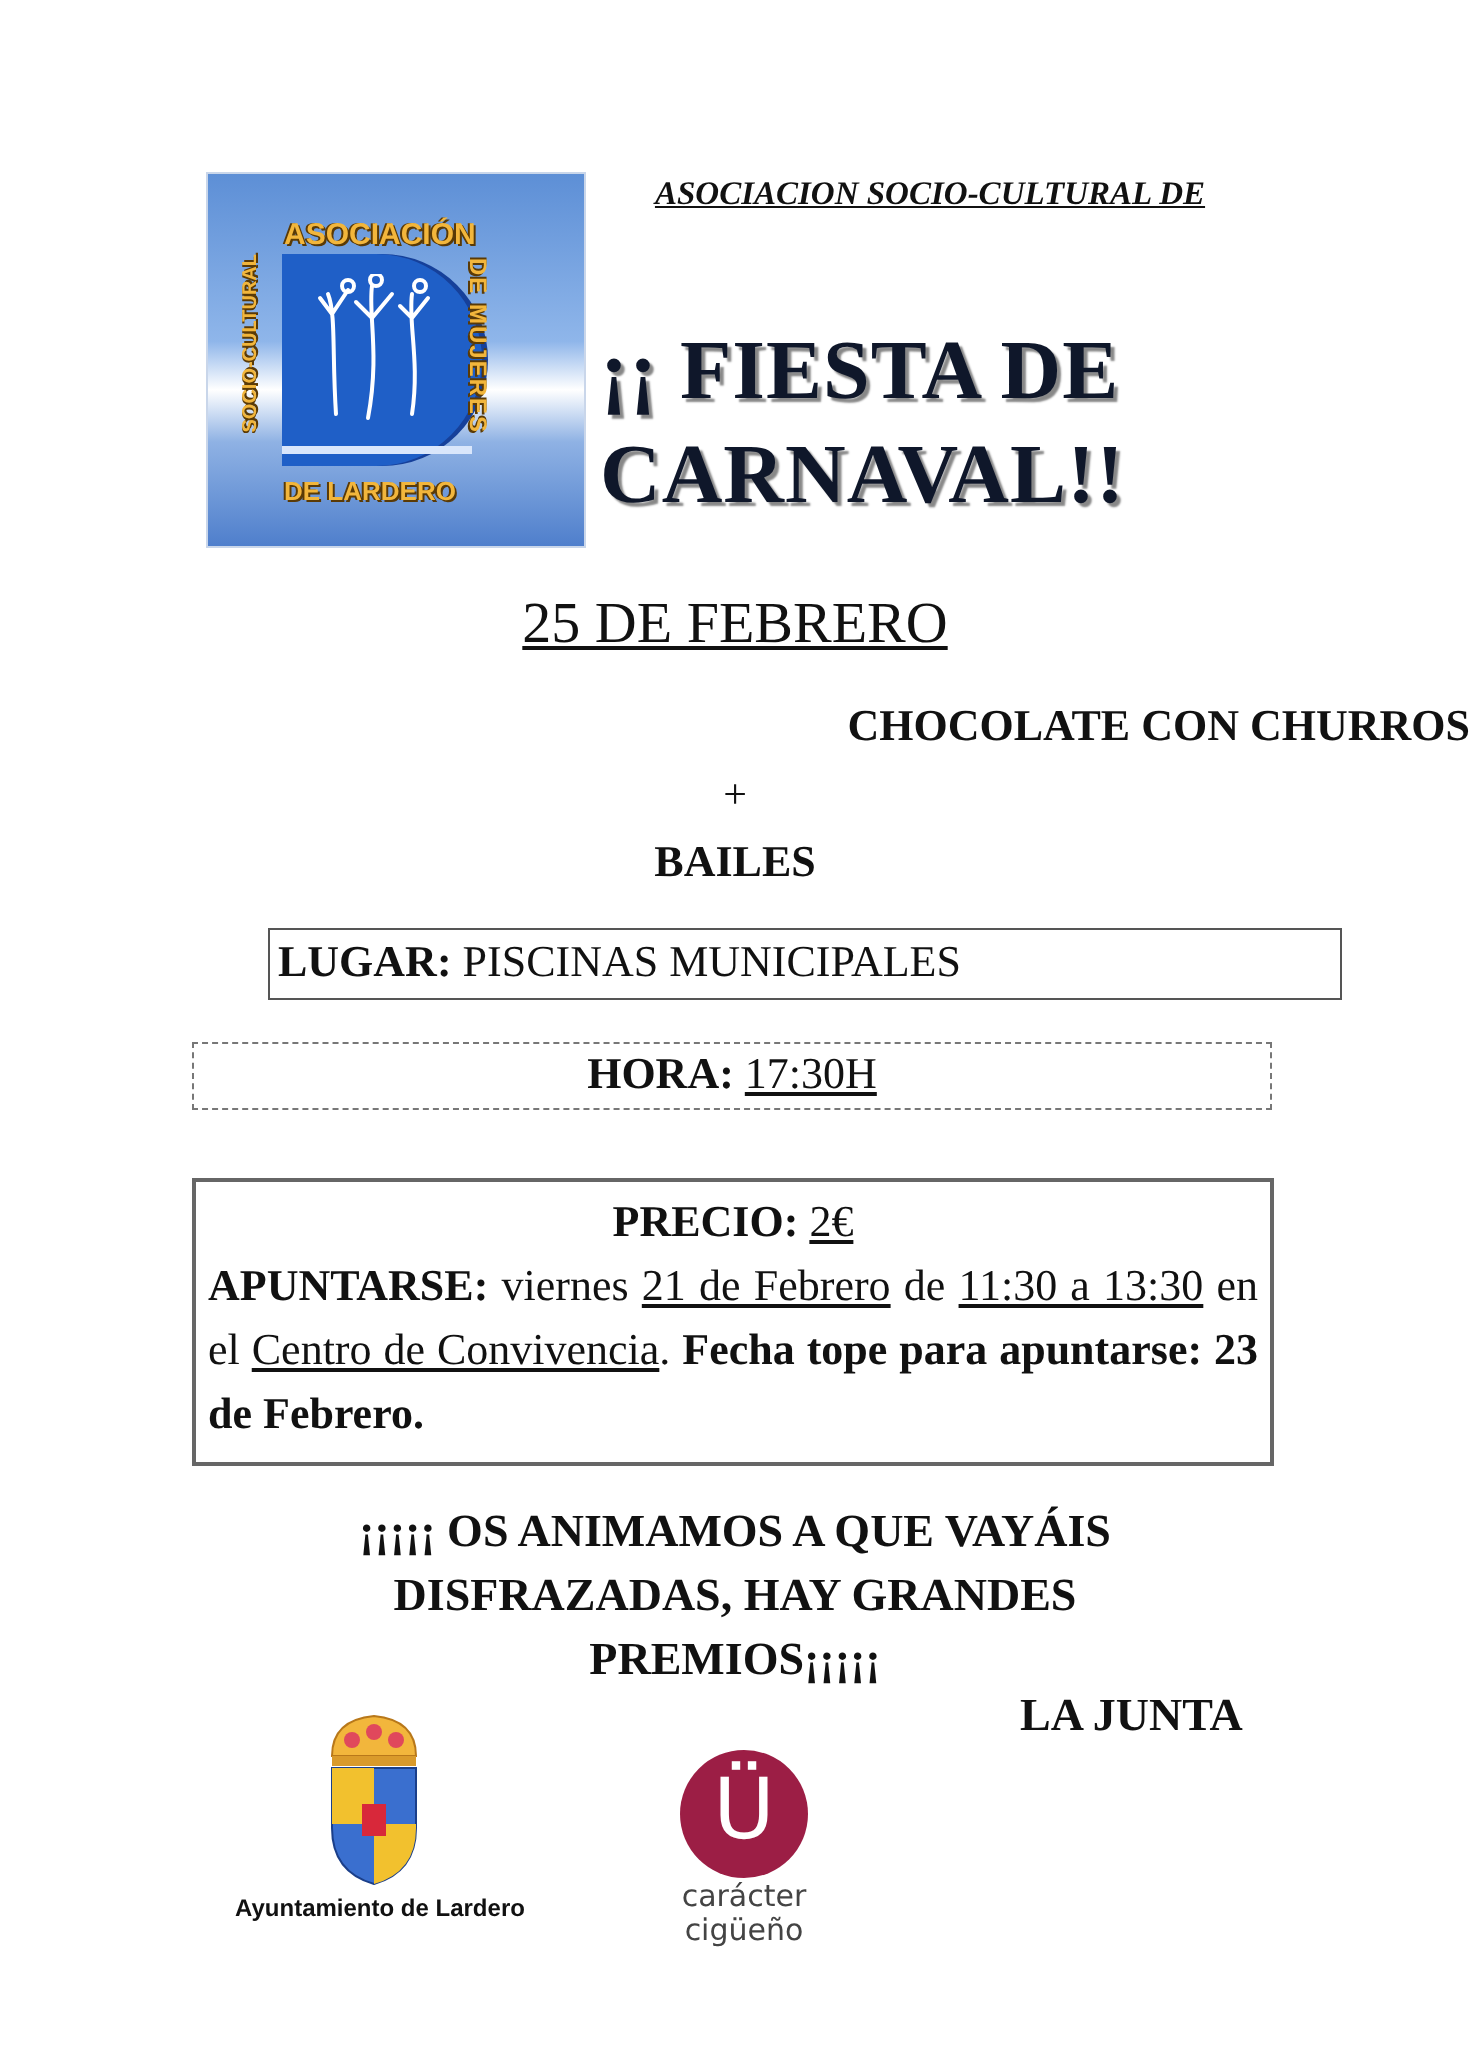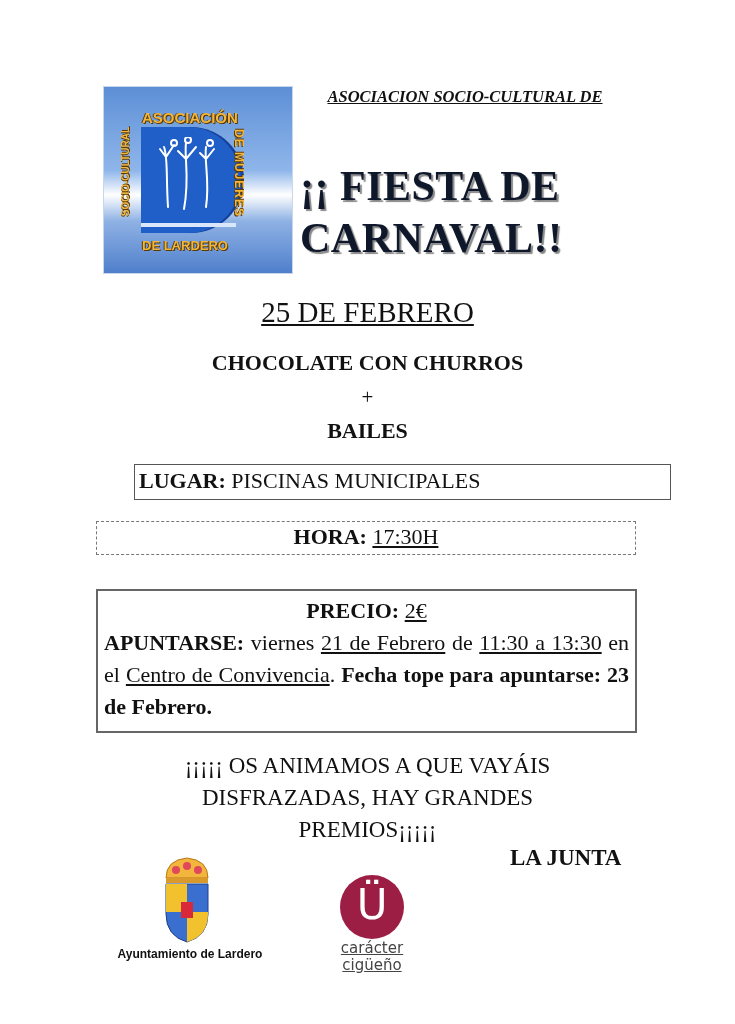--- a/index.html
+++ b/index.html
@@ -22,44 +22,44 @@
   .logo .t4 { left: 16px; top: 40px; font-size: 10px; writing-mode: vertical-rl; transform: rotate(180deg); }
   .logo svg { position: absolute; left: 50px; top: 50px; }
 
   .assoc { left: 300px; top: 86px; width: 330px; text-align: center; font-weight: bold; font-style: italic;
            font-size: 16.5px; line-height: 22px; text-decoration: underline; }
   .title { left: 300px; top: 160px; width: 330px; text-align: left; font-weight: 900;
            font-size: 42px; line-height: 52px; letter-spacing: 0.5px; color: #0f172a;
            text-shadow: 2px 2px 1px #888; }
   .date { left: 0; width: 735px; top: 296px; text-align: center; font-weight: normal; font-size: 29px;
           text-decoration: underline; }
-  .menu1 { left: 0; width: 735px; top: 350px; text-align: center; font-weight: bold; font-size: 22px; }
+  .menu1 { left: 0; width: 735px; top: 350px; text-align: right; font-weight: bold; font-size: 22px; }
   .plus { left: 0; width: 735px; top: 385px; text-align: center; font-size: 21px; }
   .menu2 { left: 0; width: 735px; top: 418px; text-align: center; font-weight: bold; font-size: 22px; }
 
   .box { border: 1px solid #555; box-sizing: border-box; }
   .lugar { left: 99px; top: 464px; width: 537px; height: 36px; font-size: 22px; padding: 3px 4px; margin-left: 35px; }
   .hora { left: 96px; top: 521px; width: 540px; height: 34px; border: 1px dashed #777;
           text-align: center; font-size: 22px; padding: 2px 0; box-sizing: border-box; }
   .precio { left: 96px; top: 589px; width: 541px; height: 144px; border: 2px solid #666;
             font-size: 22px; line-height: 32px; padding: 4px 6px; box-sizing: border-box; text-align: justify; }
   .precio .c { text-align: center; }
   b { font-weight: bold; }
   u { text-decoration: underline; }
 
-  .call { left: 0; width: 735px; top: 750px; text-align: center; font-weight: normal; font-size: 23px; line-height: 32px; }
+  .call { left: 0; width: 735px; top: 750px; text-align: center; font-weight: bold; font-size: 23px; line-height: 32px; }
   .junta { left: 510px; top: 845px; font-weight: bold; font-size: 23px; }
 
   .shield { left: 160px; top: 852px; width: 54px; height: 92px; }
   .ayto { left: 114px; top: 947px; width: 152px; text-align: center; font-family: "Liberation Sans", sans-serif;
           font-weight: bold; font-size: 12px; }
   .cc-circle { left: 340px; top: 875px; width: 64px; height: 64px; border-radius: 50%; background: #9c1e45;
                color: #fff; text-align: center; font-family: "DejaVu Sans", sans-serif; font-size: 42px; line-height: 60px; }
   .cc-text { left: 330px; top: 940px; width: 84px; text-align: center; font-family: "DejaVu Sans", sans-serif;
-             font-size: 15px; line-height: 17px; color: #444; text-decoration: underline; }
+             font-size: 15px; line-height: 17px; color: #444; }
 </style>
 </head>
 <body>
 
 <div class="abs logo">
   <div class="inner"></div>
   <svg width="70" height="80" viewBox="0 0 70 80">
     <g stroke="#ffffff" stroke-width="2" fill="none" stroke-linecap="round">
       <path d="M10 10 C14 20 12 40 14 70 M6 12 L12 20 L20 8"></path>
       <path d="M32 6 C30 20 36 40 30 72 M24 14 L32 22 L42 10"></path>

